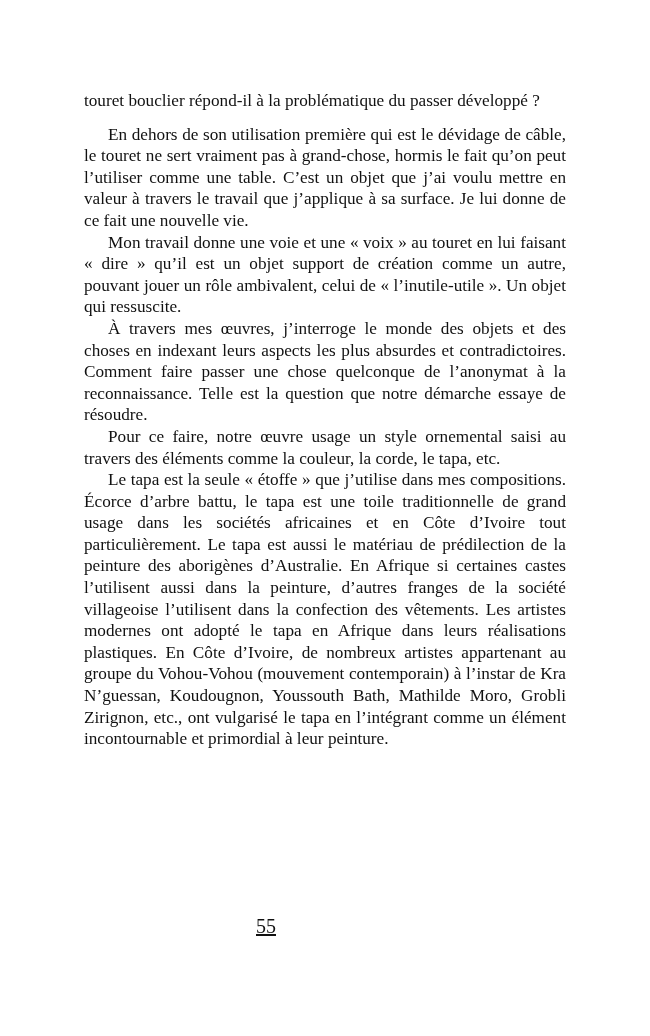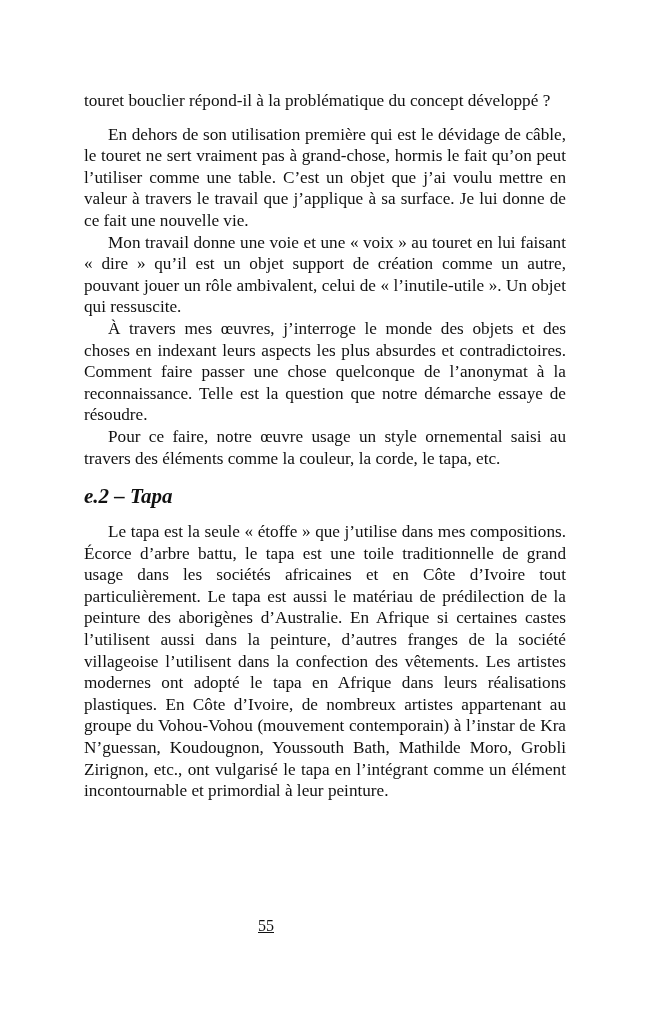--- a/index.html
+++ b/index.html
@@ -40,33 +40,32 @@
       line-height: 26px;
       font-weight: bold;
       font-style: italic;
     }
     .page-number {
       position: absolute;
       left: 0;
       width: 532px;
       top: 916px;
       text-align: center;
-      font-size: 16px;
+      font-size: 20px;
       line-height: 20px;
       text-decoration: underline;
     }
   </style>
 </head>
 <body>
 
 <div class="page">
-  <p class="para gap-after">touret bouclier répond-il à la problématique du concept développé ?</p>
+  <p class="para gap-after">touret bouclier répond-il à la problématique du passer développé ?</p>
   <p class="para indent">En dehors de son utilisation première qui est le dévidage de câble, le touret ne sert vraiment pas à grand-chose, hormis le fait qu’on peut l’utiliser comme une table. C’est un objet que j’ai voulu mettre en valeur à travers le travail que j’applique à sa surface. Je lui donne de ce fait une nouvelle vie.</p>
   <p class="para indent">Mon travail donne une voie et une « voix » au touret en lui faisant « dire » qu’il est un objet support de création comme un autre, pouvant jouer un rôle ambivalent, celui de « l’inutile-utile ». Un objet qui ressuscite.</p>
   <p class="para indent">À travers mes œuvres, j’interroge le monde des objets et des choses en indexant leurs aspects les plus absurdes et contradictoires. Comment faire passer une chose quelconque de l’anonymat à la reconnaissance. Telle est la question que notre démarche essaye de résoudre.</p>
   <p class="para indent">Pour ce faire, notre œuvre usage un style ornemental saisi au travers des éléments comme la couleur, la corde, le tapa, etc.</p>
 
-  <h2 class="heading">e.2 – Tapa</h2>
 
   <p class="para indent">Le tapa est la seule « étoffe » que j’utilise dans mes compositions. Écorce d’arbre battu, le tapa est une toile traditionnelle de grand usage dans les sociétés africaines et en Côte d’Ivoire tout particulièrement. Le tapa est aussi le matériau de prédilection de la peinture des aborigènes d’Australie. En Afrique si certaines castes l’utilisent aussi dans la peinture, d’autres franges de la société villageoise l’utilisent dans la confection des vêtements. Les artistes modernes ont adopté le tapa en Afrique dans leurs réalisations plastiques. En Côte d’Ivoire, de nombreux artistes appartenant au groupe du Vohou-Vohou (mouvement contemporain) à l’instar de Kra N’guessan, Koudougnon, Youssouth Bath, Mathilde Moro, Grobli Zirignon, etc., ont vulgarisé le tapa en l’intégrant comme un élément incontournable et primordial à leur peinture.</p>
 </div>
 
 <div class="page-number">55</div>
 
 </body></html>

